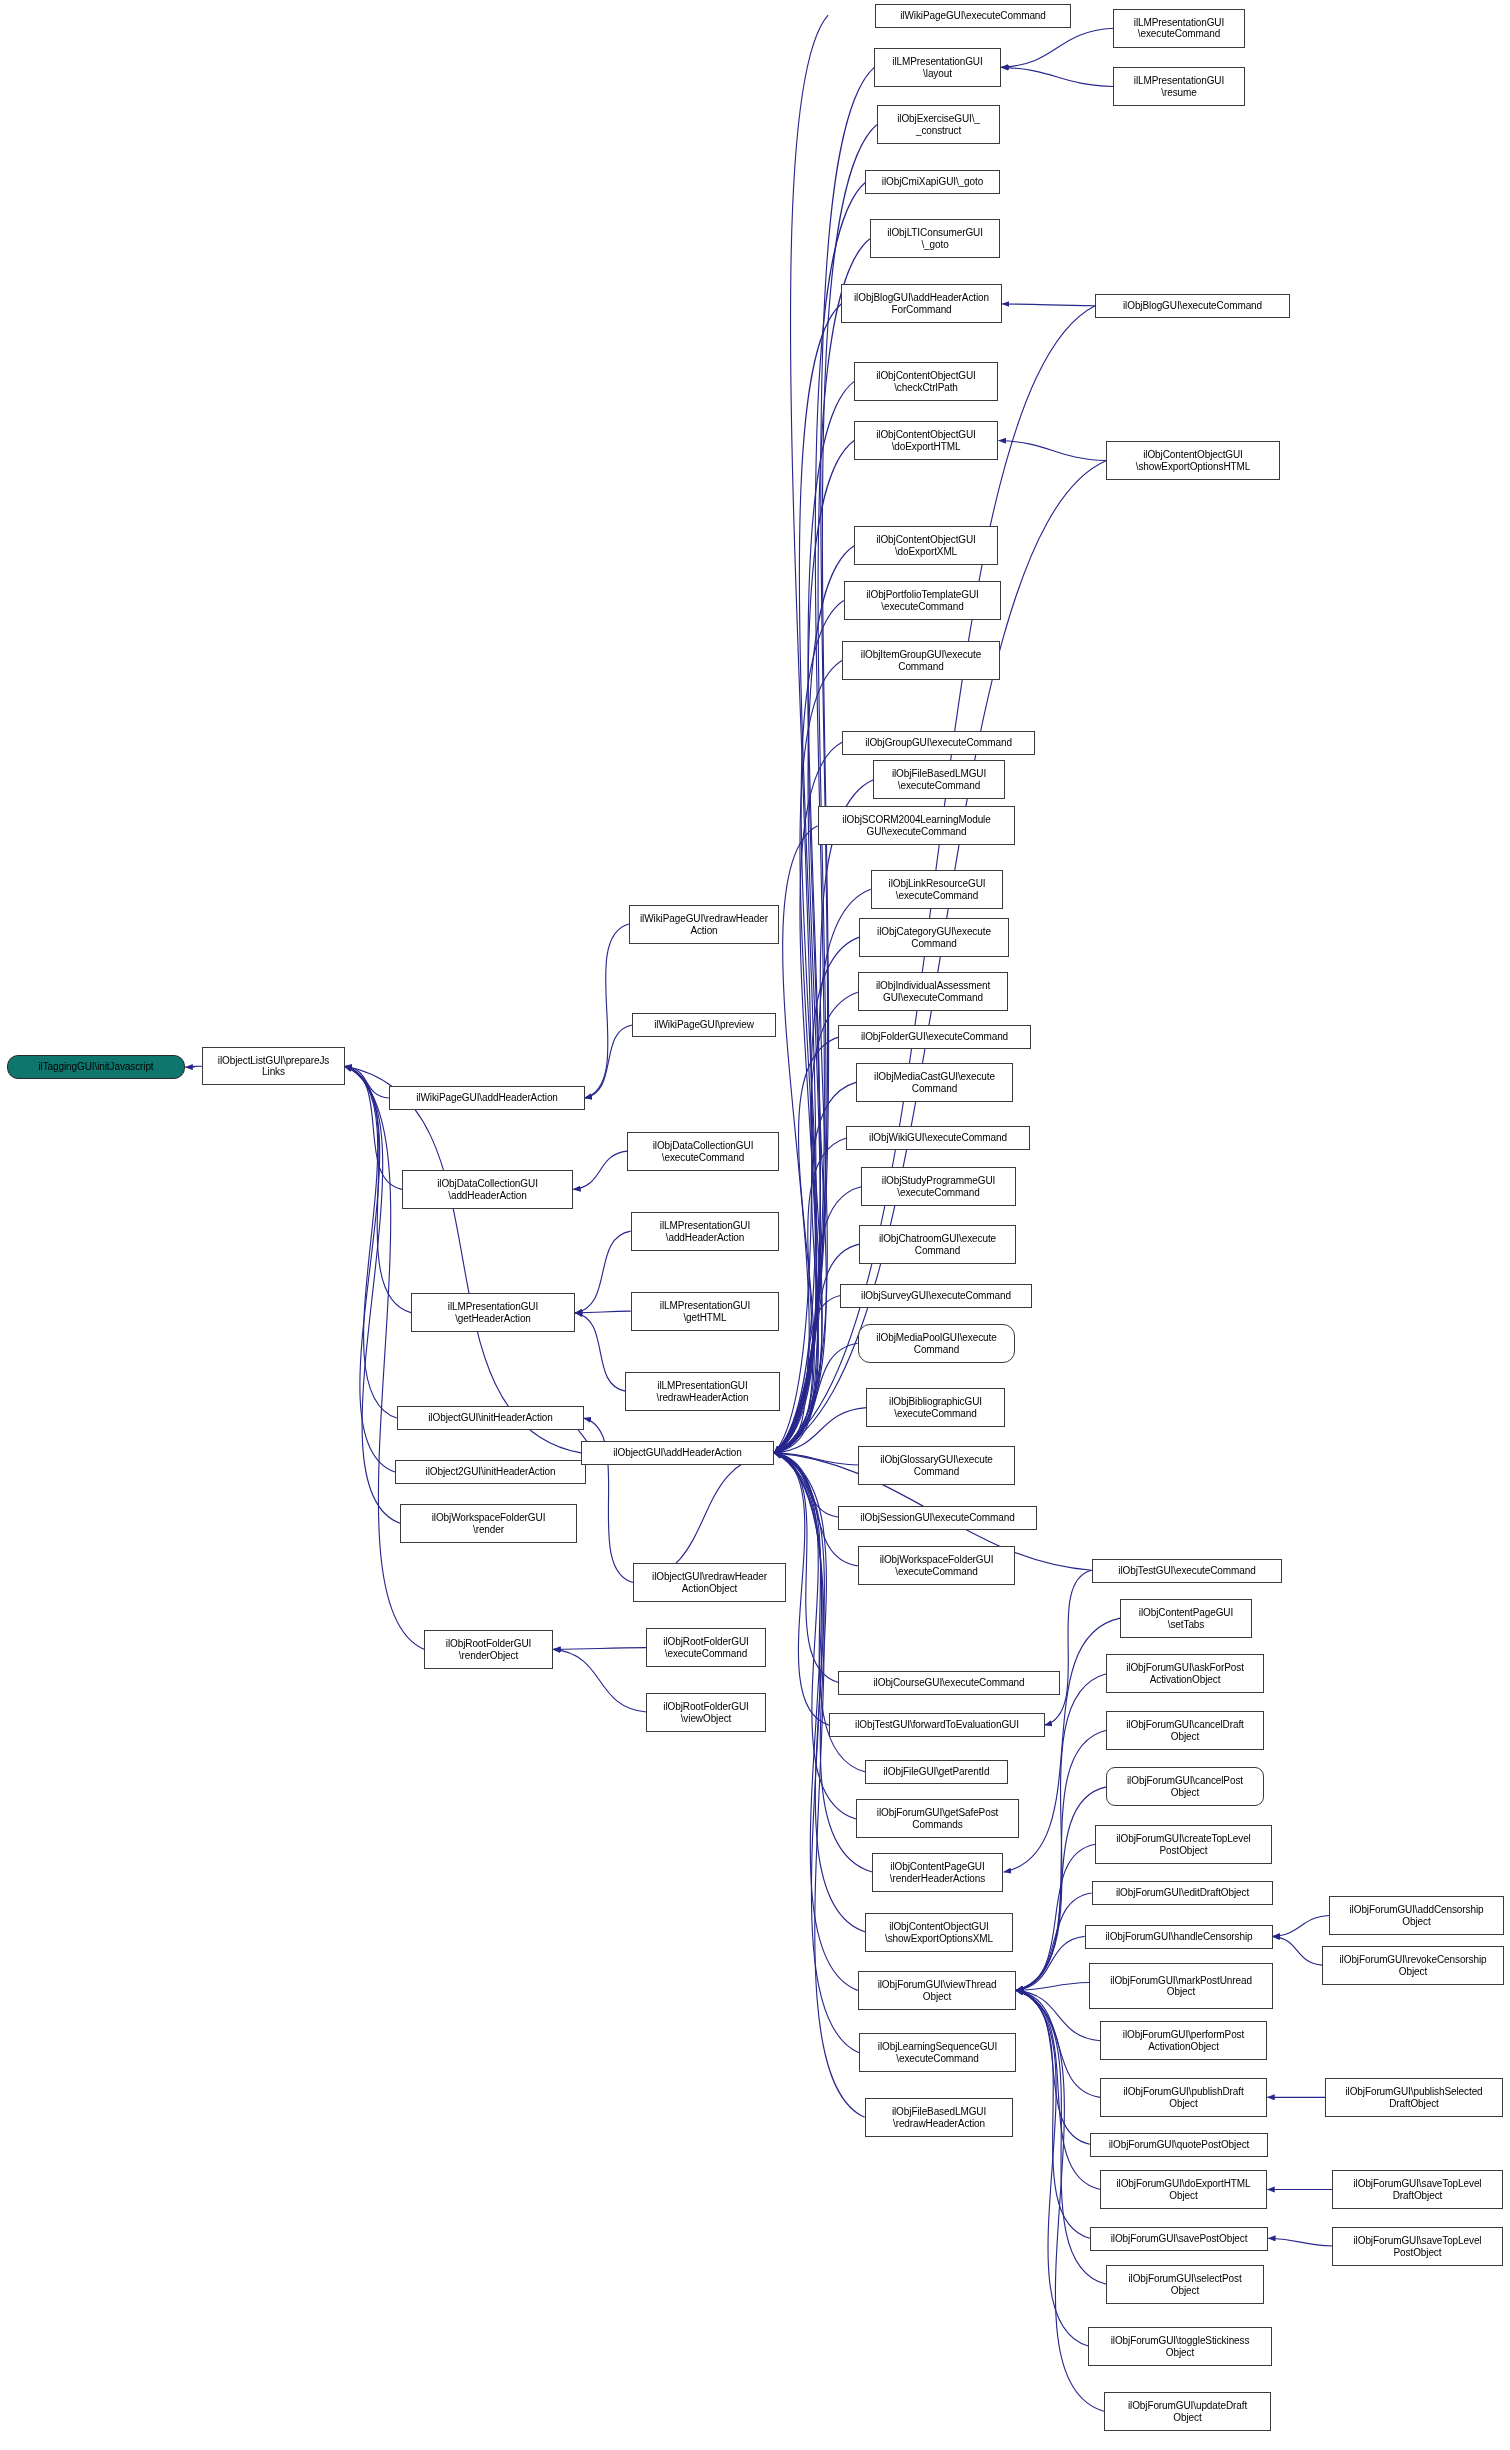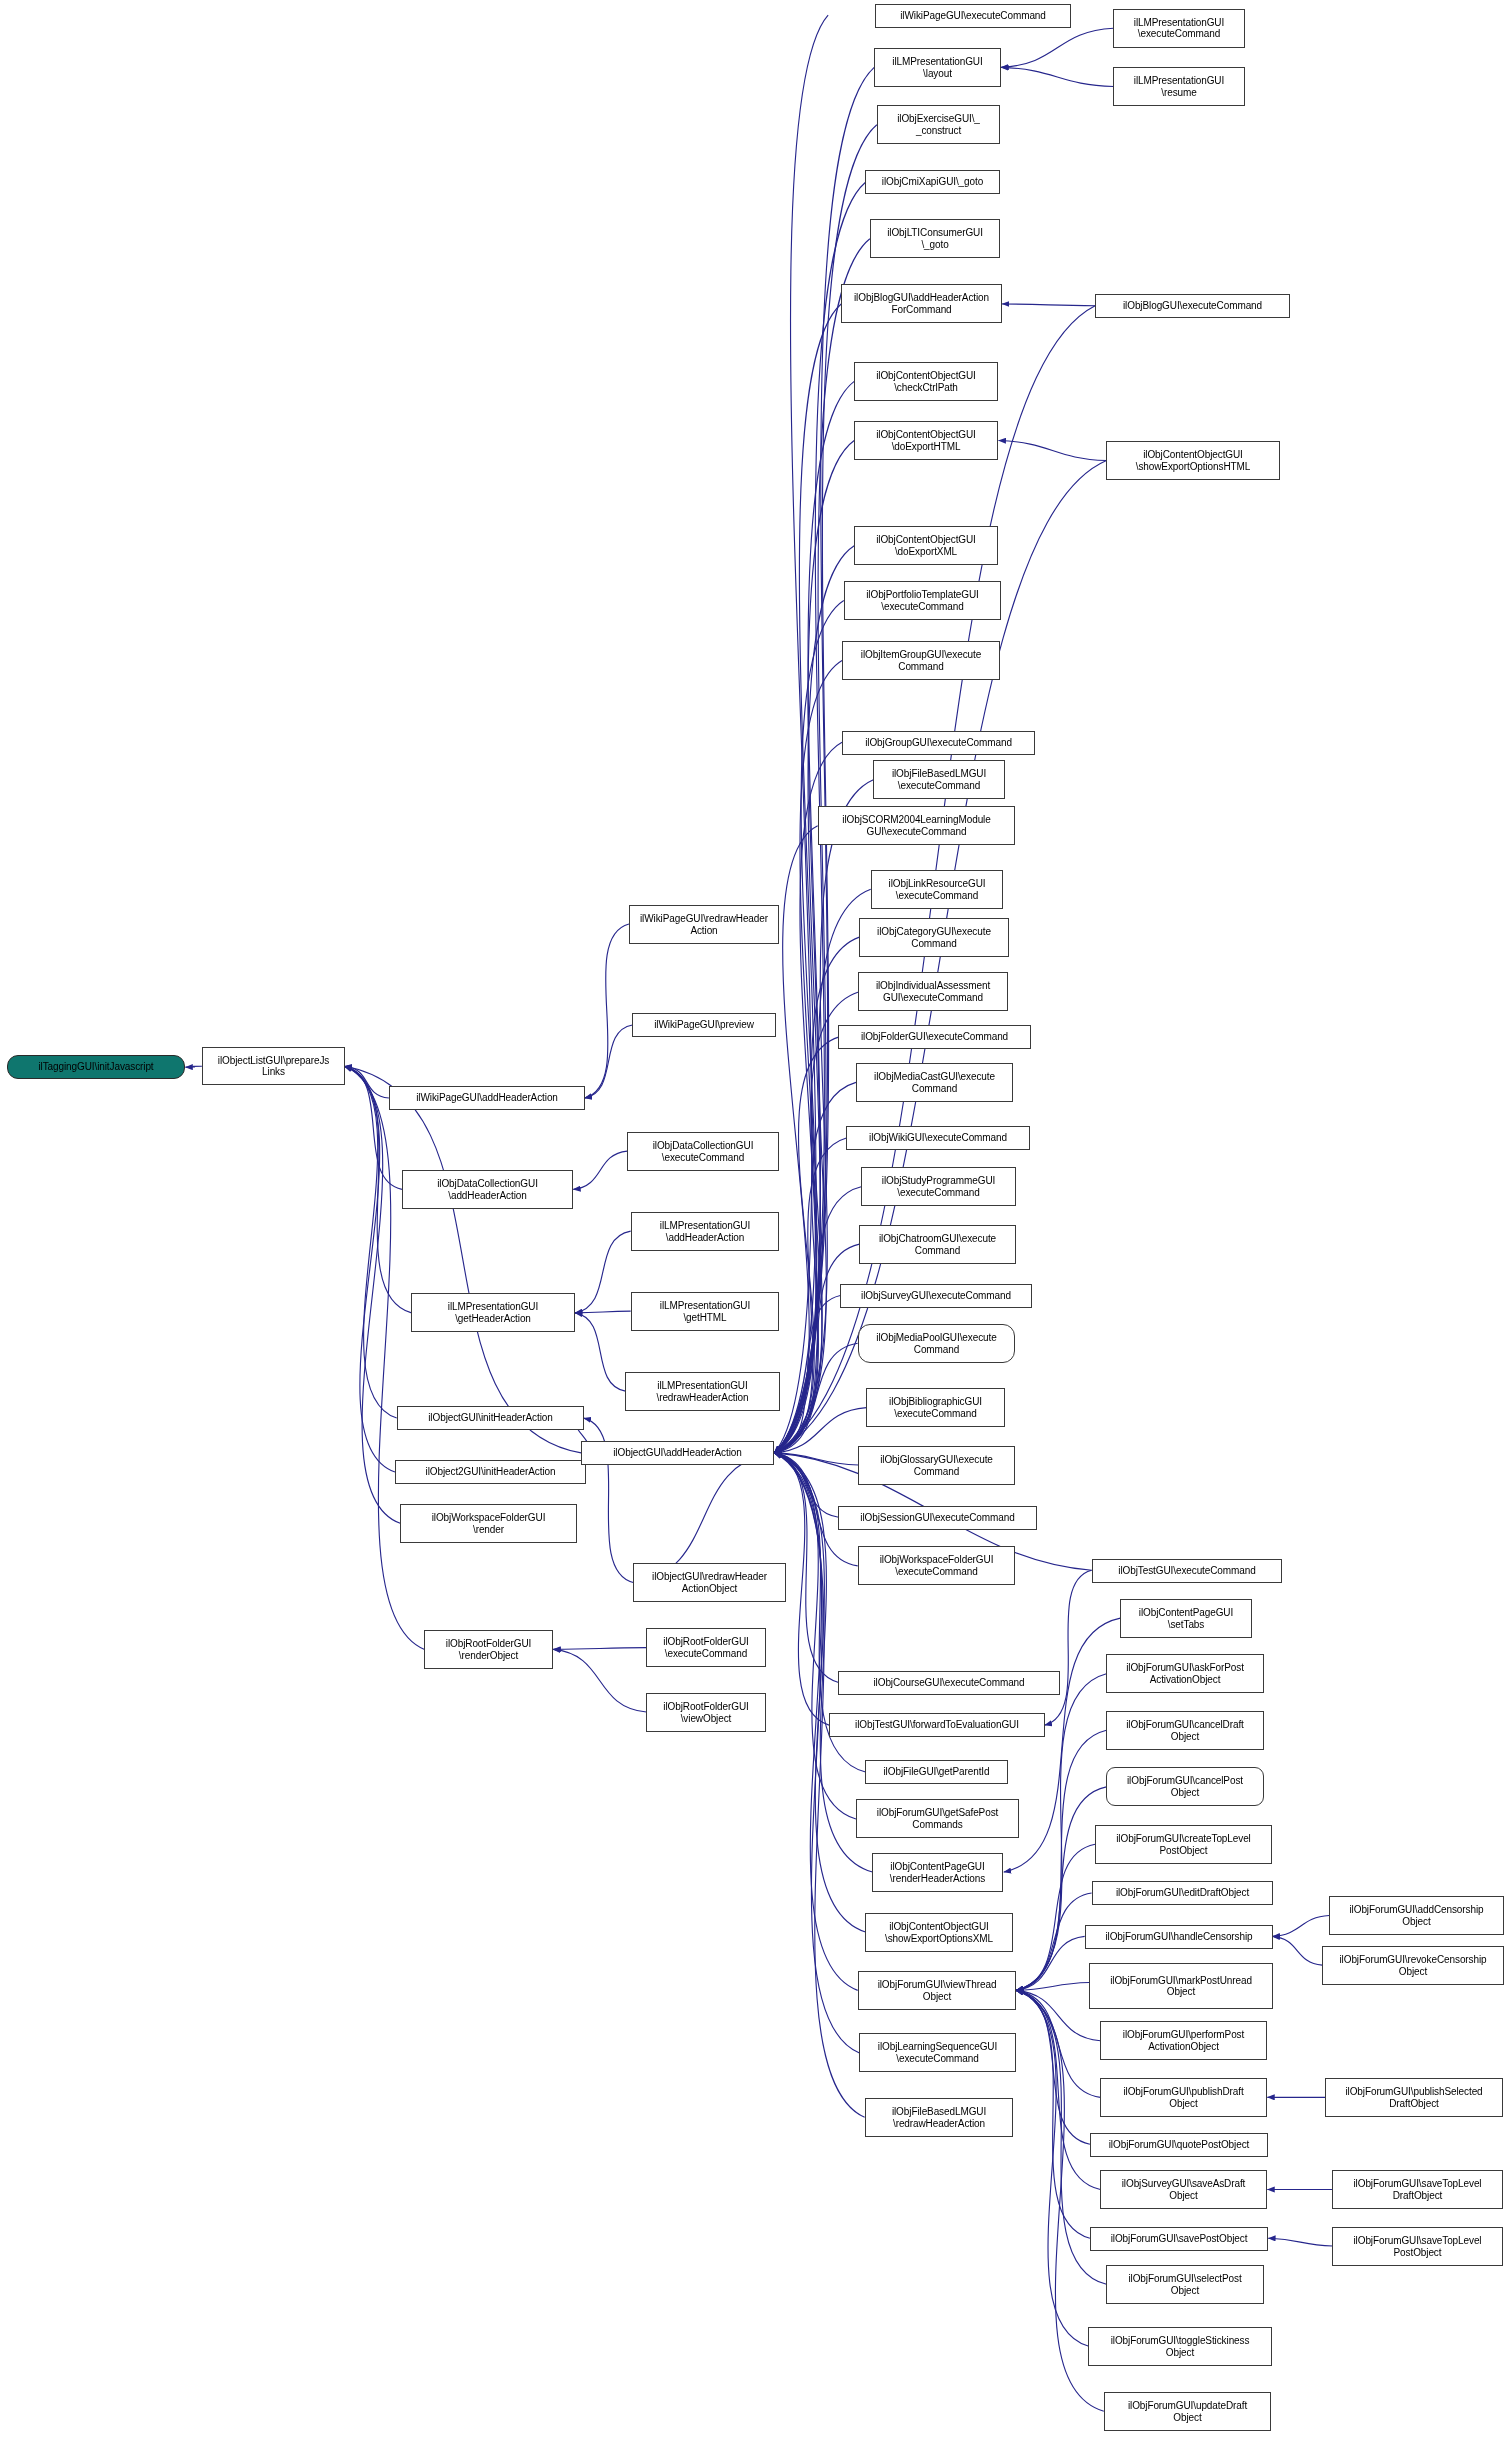--- a/index.html
+++ b/index.html
@@ -252,21 +252,21 @@
 PostObject</div>
     <div class="node" style="left: 1092px; top: 1881px; width: 181px; height: 23.5px;">ilObjForumGUI\editDraftObject</div>
     <div class="node" style="left: 1085px; top: 1925px; width: 188px; height: 23.5px;">ilObjForumGUI\handleCensorship</div>
     <div class="node" style="left: 1089px; top: 1963px; width: 184px; height: 46px;">ilObjForumGUI\markPostUnread
 Object</div>
     <div class="node" style="left: 1100px; top: 2021px; width: 167px; height: 39px;">ilObjForumGUI\performPost
 ActivationObject</div>
     <div class="node" style="left: 1100px; top: 2078px; width: 167px; height: 39px;">ilObjForumGUI\publishDraft
 Object</div>
     <div class="node" style="left: 1090px; top: 2133px; width: 178px; height: 23.5px;">ilObjForumGUI\quotePostObject</div>
-    <div class="node" style="left: 1100px; top: 2170px; width: 167px; height: 39px;">ilObjSurveyGUI\saveAsDraft
+    <div class="node" style="left: 1100px; top: 2170px; width: 167px; height: 39px;">ilObjForumGUI\doExportHTML
 Object</div>
     <div class="node" style="left: 1090px; top: 2227px; width: 178px; height: 23.5px;">ilObjForumGUI\savePostObject</div>
     <div class="node" style="left: 1106px; top: 2265px; width: 158px; height: 39px;">ilObjForumGUI\selectPost
 Object</div>
     <div class="node" style="left: 1088px; top: 2327px; width: 184px; height: 39px;">ilObjForumGUI\toggleStickiness
 Object</div>
     <div class="node" style="left: 1104px; top: 2392px; width: 167px; height: 39px;">ilObjForumGUI\updateDraft
 Object</div>
     <div class="node" style="left: 1329px; top: 1896px; width: 175px; height: 39px;">ilObjForumGUI\addCensorship
 Object</div>

